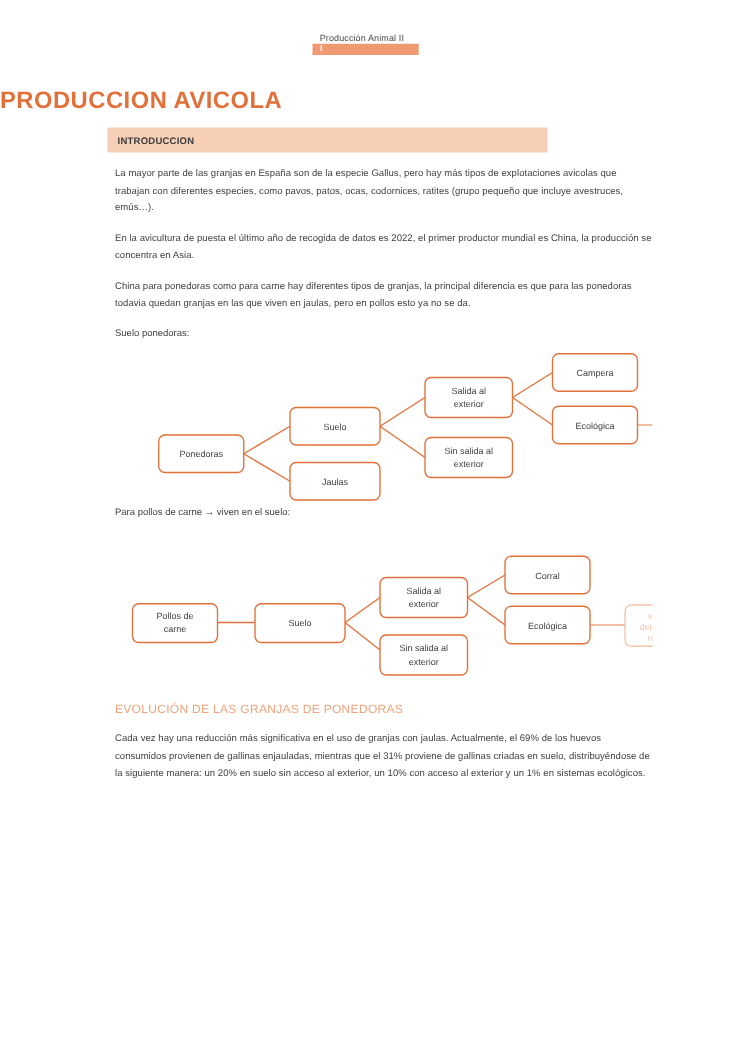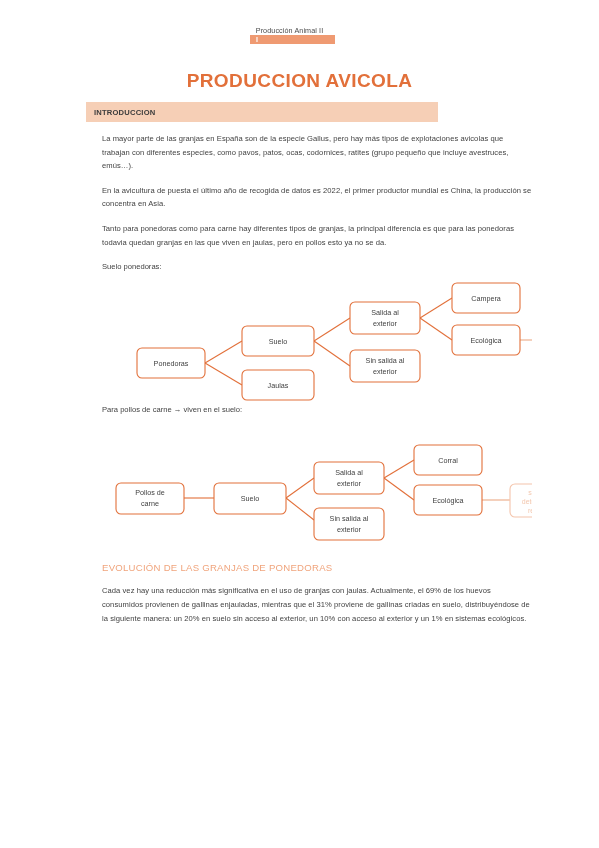--- a/index.html
+++ b/index.html
@@ -56,21 +56,20 @@
     color: #ffffff;
     font-weight: bold;
   }
 
   
   .doc-title {
     position: absolute;
     top: 70px;
     left: 0;
     right: 0;
-    text-align: center;
     font-size: 19px;
     font-weight: bold;
     color: #e2703a;
     letter-spacing: .4px;
   }
 
   
   .banner {
     position: absolute;
     left: 86px;
@@ -86,21 +85,21 @@
   .banner span {
     font-size: 7.6px;
     font-weight: bold;
     color: #3b3b3b;
     letter-spacing: .2px;
   }
 
   
   .content {
     position: absolute;
-    left: 102px;
+    left: 92px;
     top: 132px;
     width: 430px;
   }
   p.para {
     margin: 0 0 11px 0;
     font-size: 7.6px;
     line-height: 13.6px;
     color: #3f3f3f;
     text-align: left;
     letter-spacing: .05px;
@@ -178,21 +177,21 @@
   <div class="doc-title">PRODUCCION AVICOLA</div>
 
   <div class="banner">
     <span>INTRODUCCION</span>
   </div>
 
   <div class="content">
 
     <p class="para">La mayor parte de las granjas en España son de la especie Gallus, pero hay más tipos de explotaciones avicolas que trabajan con diferentes especies, como pavos, patos, ocas, codornices, ratites (grupo pequeño que incluye avestruces, emús…).</p>
     <p class="para">En la avicultura de puesta el último año de recogida de datos es 2022, el primer productor mundial es China, la producción se concentra en Asia.</p>
-    <p class="para">Tanto para ponedoras como para carne hay diferentes tipos de granjas, la principal diferencia es que para las ponedoras todavia quedan granjas en las que viven en jaulas, pero en pollos esto ya no se da.</p>
+    <p class="para">China para ponedoras como para carne hay diferentes tipos de granjas, la principal diferencia es que para las ponedoras todavia quedan granjas en las que viven en jaulas, pero en pollos esto ya no se da.</p>
 
     <p class="lead-in">Suelo ponedoras:</p>
 
     <div class="flow">
       <svg width="430" height="125" viewBox="0 0 430 125" xmlns="http://www.w3.org/2000/svg">
 
         <path class="connector" d="M103,85 L140,63"></path>
         <path class="connector" d="M103,85 L140,107"></path>
         <path class="connector" d="M212,63 L248,40"></path>
         <path class="connector" d="M212,63 L248,88"></path>

